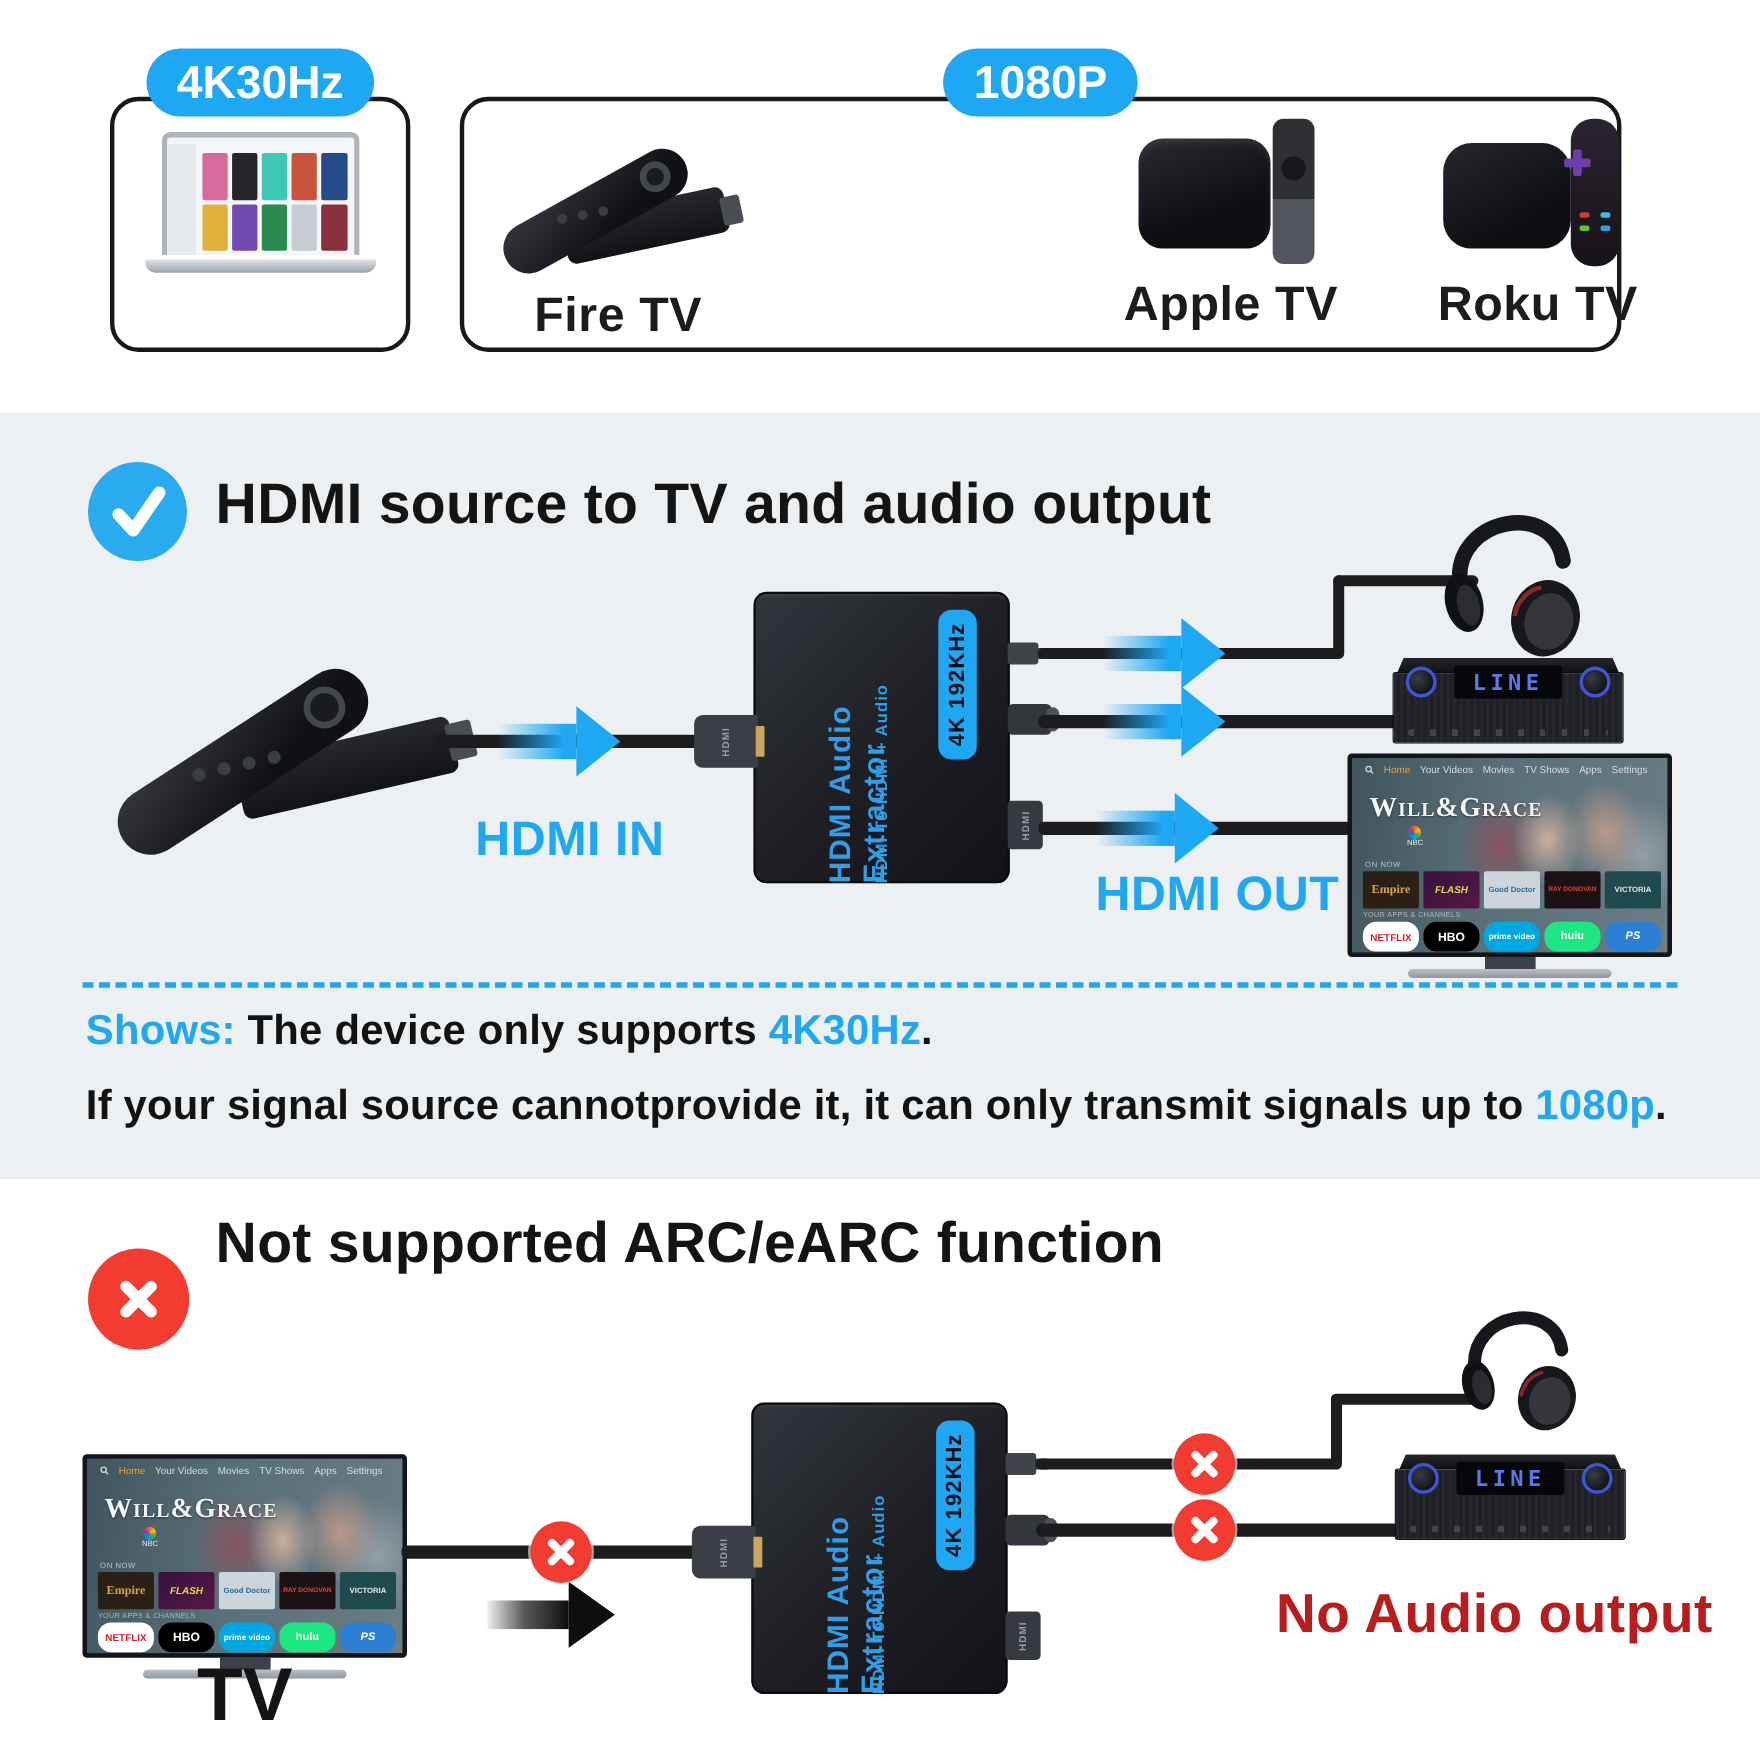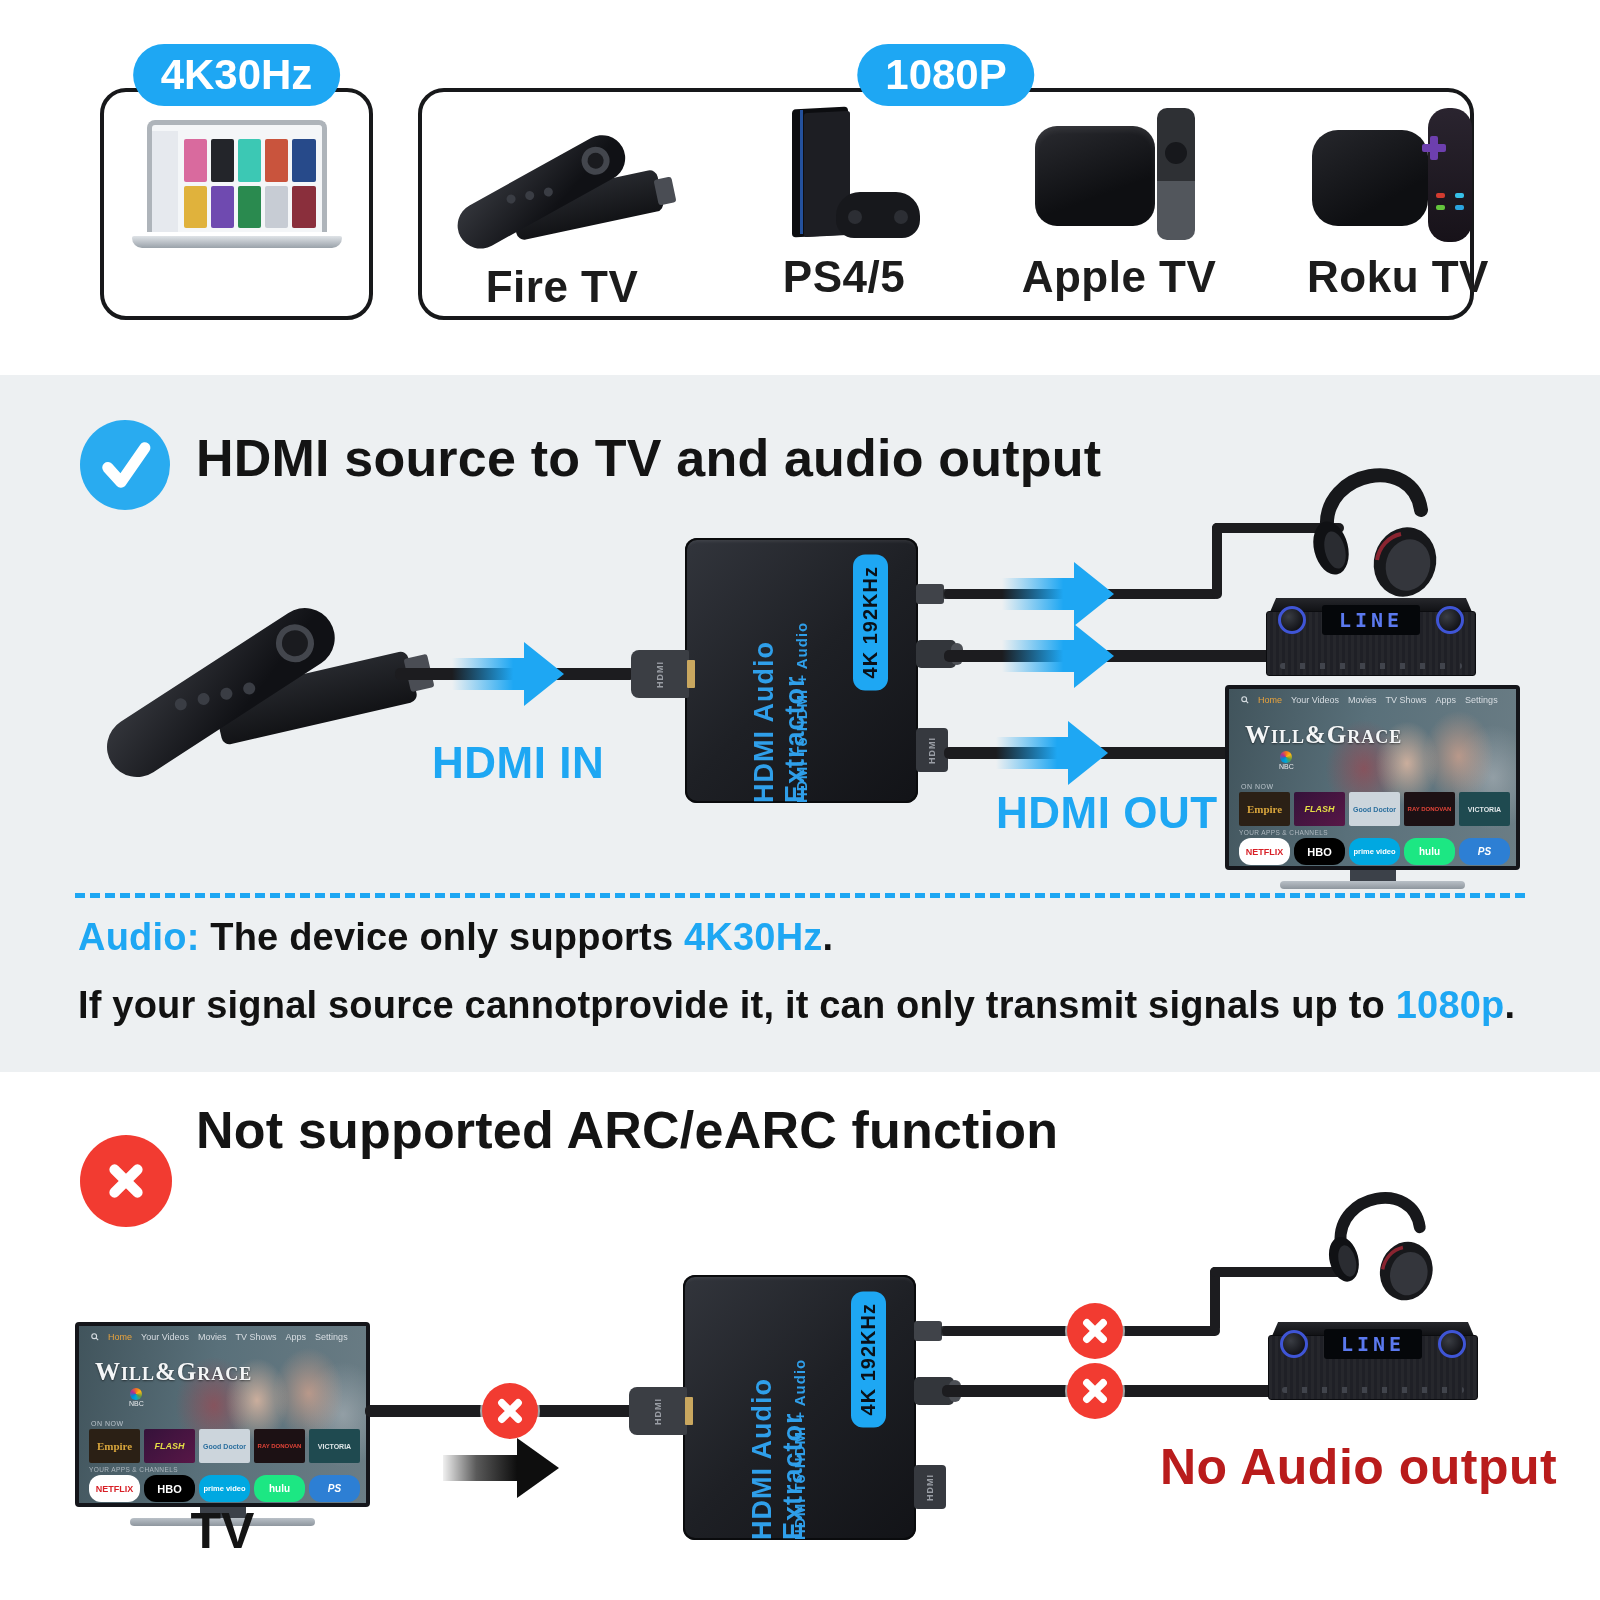--- a/index.html
+++ b/index.html
@@ -152,21 +152,21 @@
   .tv-neck{width:46px;height:11px;margin:0 auto;background:#3c4149;}
   .tv-base{width:185px;height:8px;margin:0 auto;border-radius:4px;background:linear-gradient(#b9c0c7,#8e969e);}
 
   
   .dashline{position:absolute;border-top:5px dashed #1EA7F3;}
 
   
   .note{position:absolute;font-size:38px;font-weight:bold;color:#121212;letter-spacing:.2px;}
   .note .blue{color:#1EA7F3;}
 
-  .tv-label{position:absolute;font-size:50px;font-weight:bold;color:#141414;text-align:center;}
+  .tv-label{position:absolute;font-size:68px;font-weight:bold;color:#141414;text-align:center;}
   .noaudio{position:absolute;font-size:50px;font-weight:bold;color:#b91c1c;letter-spacing:.5px;text-align:center;}
 </style>
 </head>
 <body>
 
 <div class="canvas">
 
   <div class="topbox" style="left:100px;top:88px;width:273px;height:232px;">
     <div class="pill">4K30Hz</div>
     <div class="abs" style="left:0;top:28px;width:100%;">
@@ -201,32 +201,20 @@
         <div class="fs-remote" style="left:16px;top:92px;width:185px;height:46px;transform:rotate(-29deg);transform-origin:20px 23px;">
           <div class="fs-ring" style="right:16px;top:8px;width:28px;height:28px;"></div>
           <div class="fs-btn" style="left:58px;top:10px;width:9px;height:9px;"></div>
           <div class="fs-btn" style="left:76px;top:16px;width:9px;height:9px;"></div>
           <div class="fs-btn" style="left:94px;top:22px;width:9px;height:9px;"></div>
         </div>
       </div>
       <div class="dev-label">Fire TV</div>
     </div>
 
-    <div class="dev-item" style="left:302px;top:16px;width:240px;">
-      <div class="ps4" style="height:144px;">
-        <div class="ps4-slab"></div>
-          <div class="ps4-led"></div>
-          <div class="ps4-slab2"></div>
-        <div class="ps4-pad">
-            <i style="left:12px;"></i>
-            <i style="right:12px;"></i>
-          </div>
-      </div>
-      <div class="dev-label">PS4/5</div>
-    </div>
 
     <div class="dev-item" style="left:577px;top:16px;width:240px;">
       <div class="atv" style="height:144px;">
         <div class="atv-box"></div>
         <div class="atv-rem">
             <i></i>
           </div>
       </div>
       <div class="dev-label">Apple TV</div>
     </div>
@@ -367,21 +355,21 @@
         <div class="tv-app" style="background:#2d7fd4;color:#ffffff;font-size:10px;font-style:italic;">PS</div>
       </div>
     </div>
     <div class="tv-neck"></div>
     <div class="tv-base"></div>
   </div>
 
   <div class="dashline" style="left:75px;top:893px;width:1450px;"></div>
 
   <div class="note" style="left:78px;top:916px;">
-    <span class="blue">Audio:</span><span> The device only supports </span><span class="blue">4K30Hz</span><span>.</span>
+    <span class="blue">Shows:</span><span> The device only supports </span><span class="blue">4K30Hz</span><span>.</span>
   </div>
   <div class="note" style="left:78px;top:984px;">
     <span>If your signal source cannotprovide it, it can only transmit signals up to </span><span class="blue">1080p</span><span>.</span>
   </div>
 
   <div class="h-circle" style="left:80px;top:1135px;width:92px;height:92px;background:#F23B31;">
     <svg width="52" height="52" viewBox="0 0 100 100">
         <path d="M28 28 L72 72 M72 28 L28 72" stroke="#ffffff" stroke-width="20" stroke-linecap="round"></path>
       </svg>
   </div>

